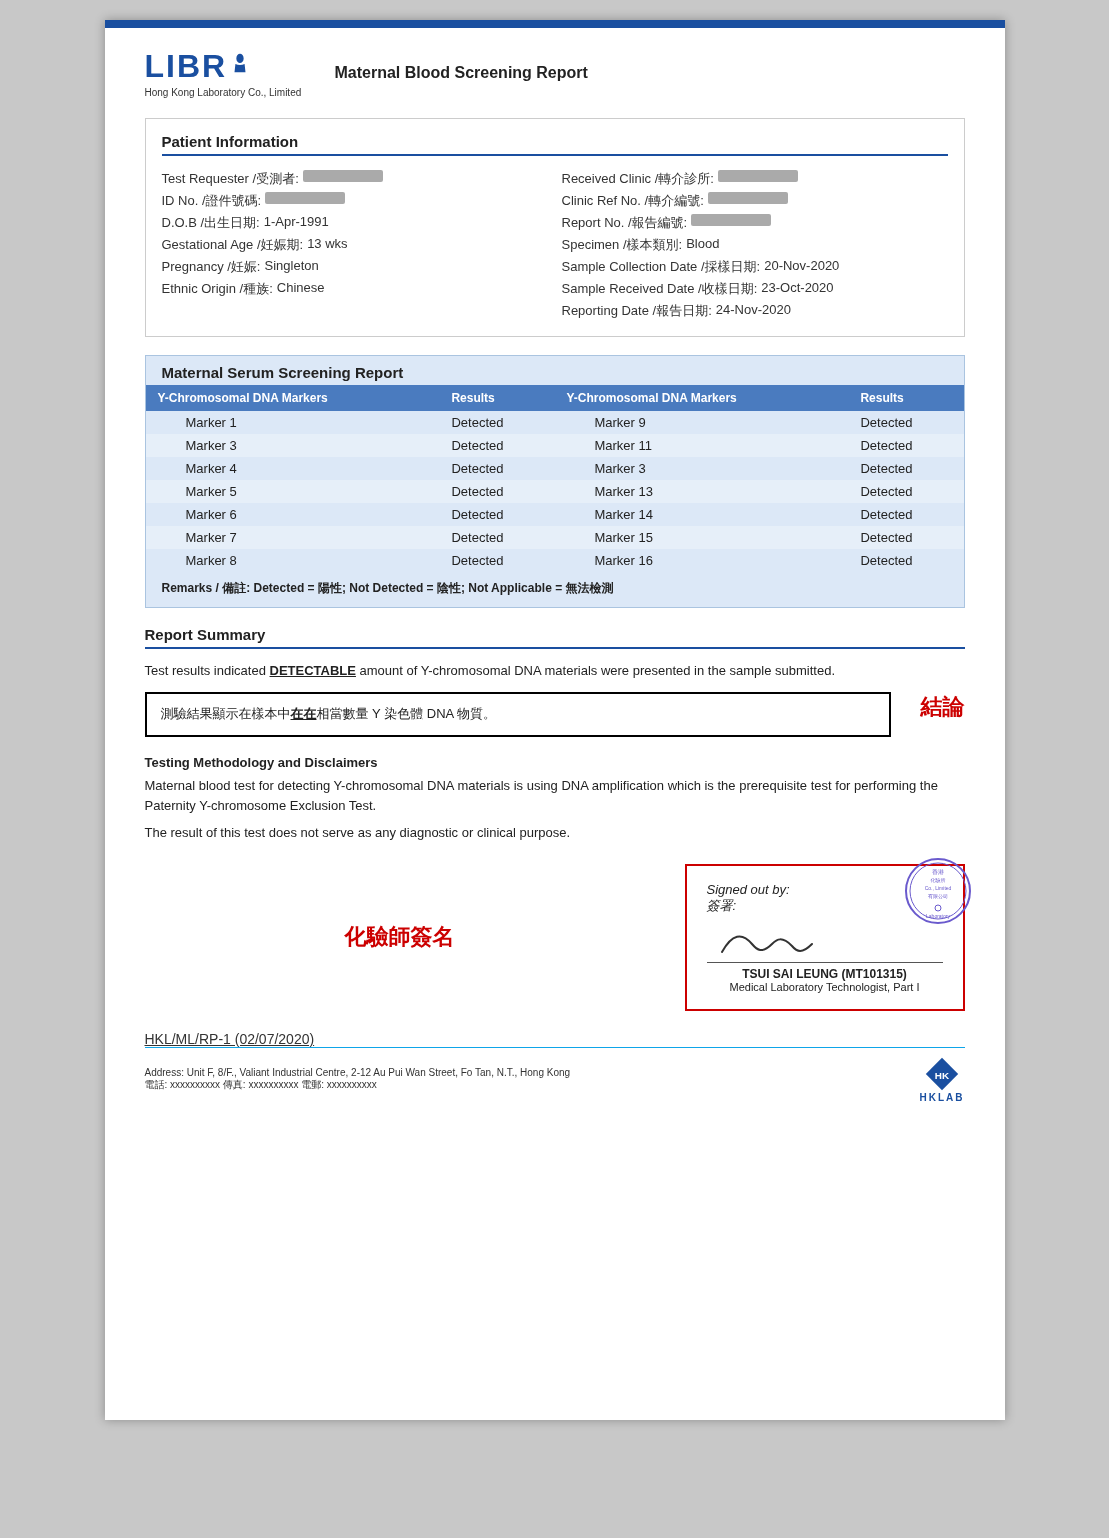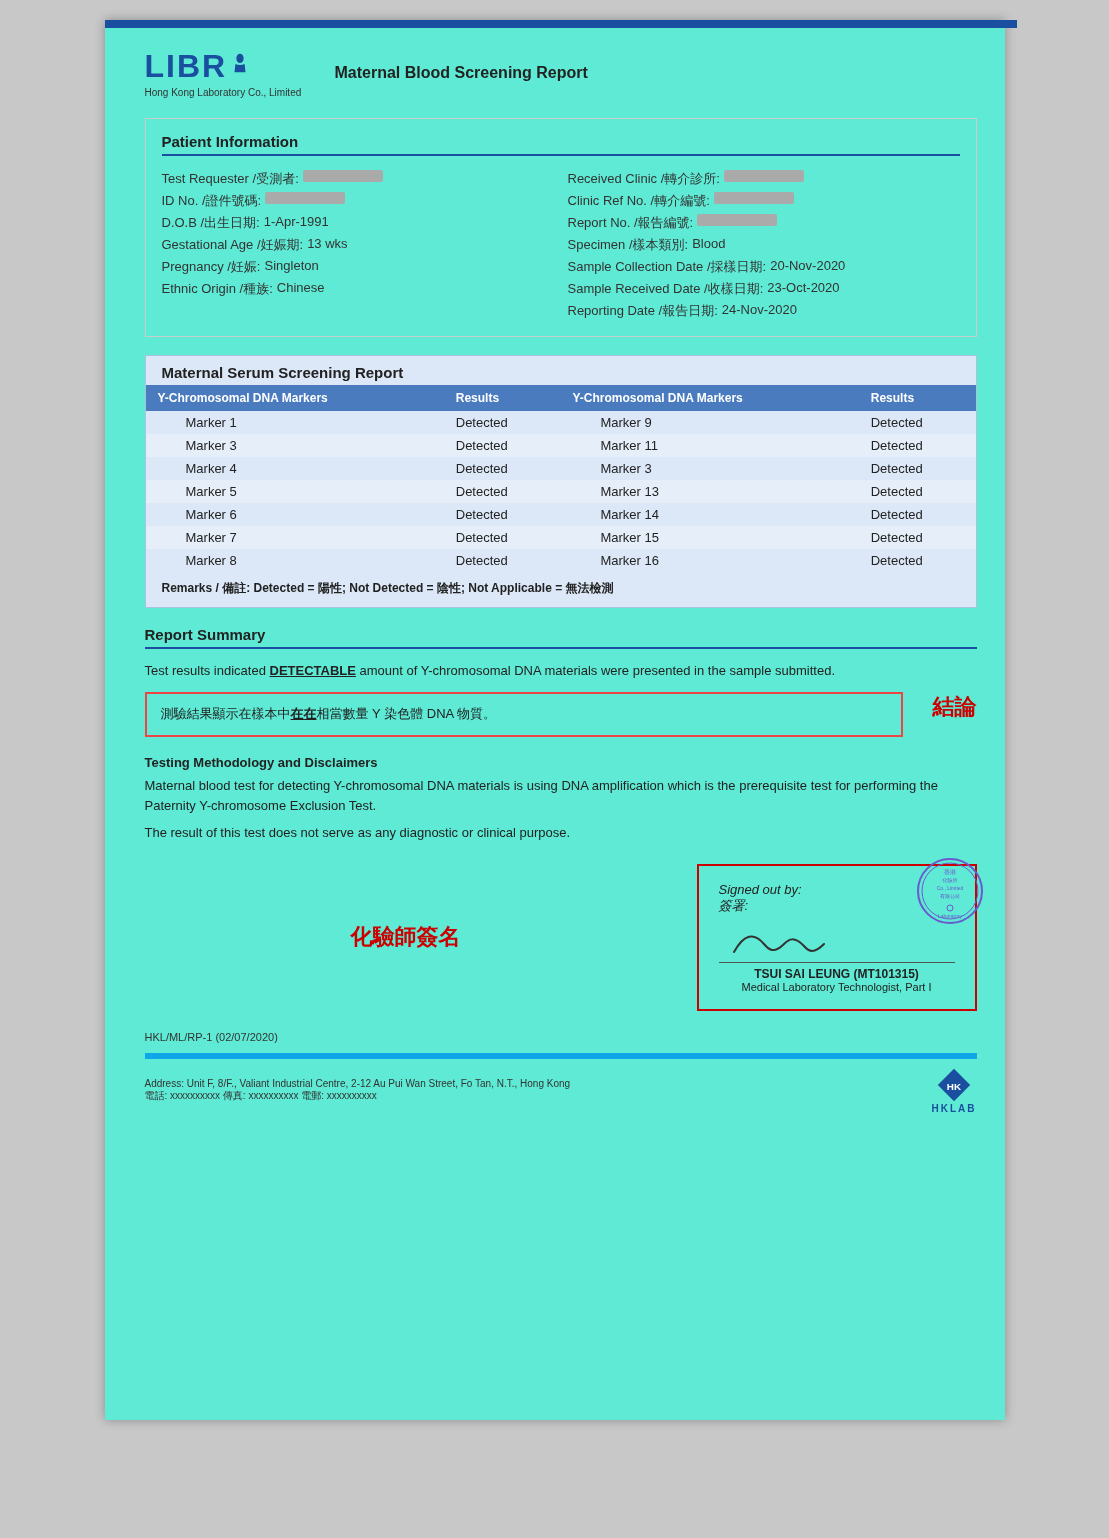--- a/index.html
+++ b/index.html
@@ -6,24 +6,24 @@
     body {
       background: #c8c8c8;
       font-family: Arial, sans-serif;
       font-size: 13px;
       color: #222;
       display: flex;
       justify-content: center;
       padding: 20px;
     }
     .page {
-      background: #5eead4;
+      background: #ffffff;
       width: 900px;
       min-height: 1400px;
-      padding: 30px 28px 30px 40px;
+      padding: 30px 40px 30px 40px;
       box-shadow: 0 0 10px rgba(0,0,0,0.3);
       position: relative;
     }
     
     .top-bar {
       height: 8px;
       background: #1a4fa0;
       margin: -30px -40px 0 -40px;
       margin-bottom: 20px;
     }
@@ -152,21 +152,21 @@
       text-decoration-style: solid;
       margin-top: 37px;
     }
     .conclusion-box {
       display: flex;
       align-items: flex-start;
       gap: 30px;
       margin-bottom: 14px;
     }
     .conclusion-text-box {
-      border: 2px solid #ef4444;
+      border: 2px solid #000000;
       padding: 10px 14px;
       font-size: 13px;
       line-height: 1.6;
       flex: 1;
     }
     .underline-bold { font-weight: bold; text-decoration: underline; }
     .conclusion-label {
       color: #cc0000;
       font-size: 22px;
       font-weight: bold;
@@ -235,27 +235,27 @@
     }
     .stamp-circle {
       position: absolute;
       top: -10px;
       right: -10px;
       width: 70px;
       height: 70px;
     }
     
     .footer-ref {
-      font-size: 11px;
+      font-size: 14px;
       color: #333;
       margin-top: 20px;
-      margin-bottom: 10px;
+      text-decoration: underline;
     }
     .bottom-bar {
-      border-top: 6px solid #0ea5e9;
+      border-top: 1px solid #0ea5e9;
       padding-top: 8px;
       display: flex;
       justify-content: space-between;
       align-items: center;
     }
     .address-text {
       font-size: 10px;
       color: #333;
     }
     .hklab-logo {

